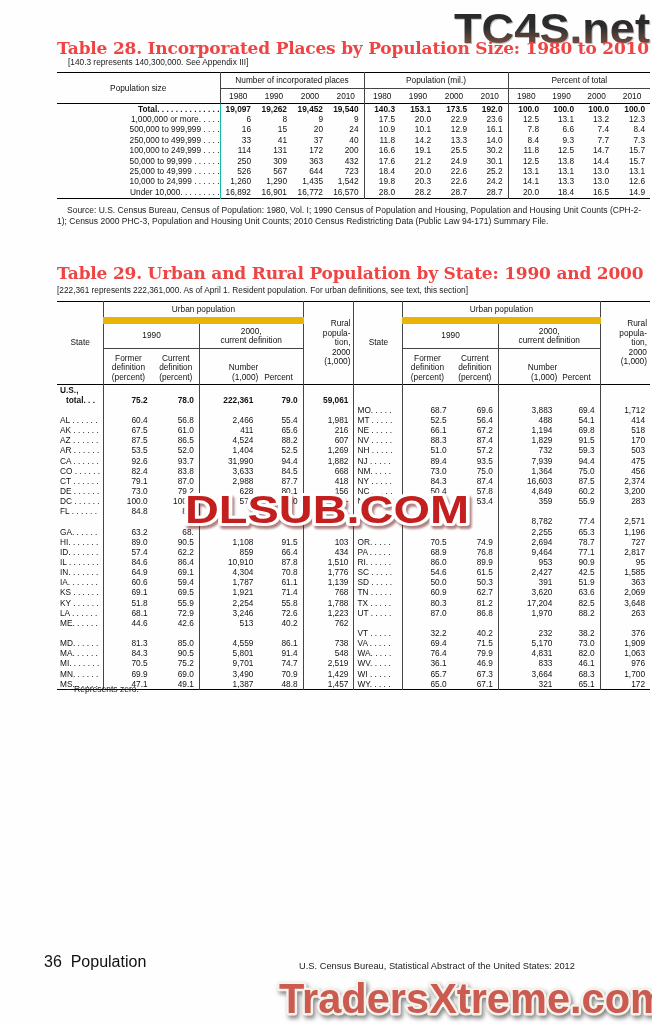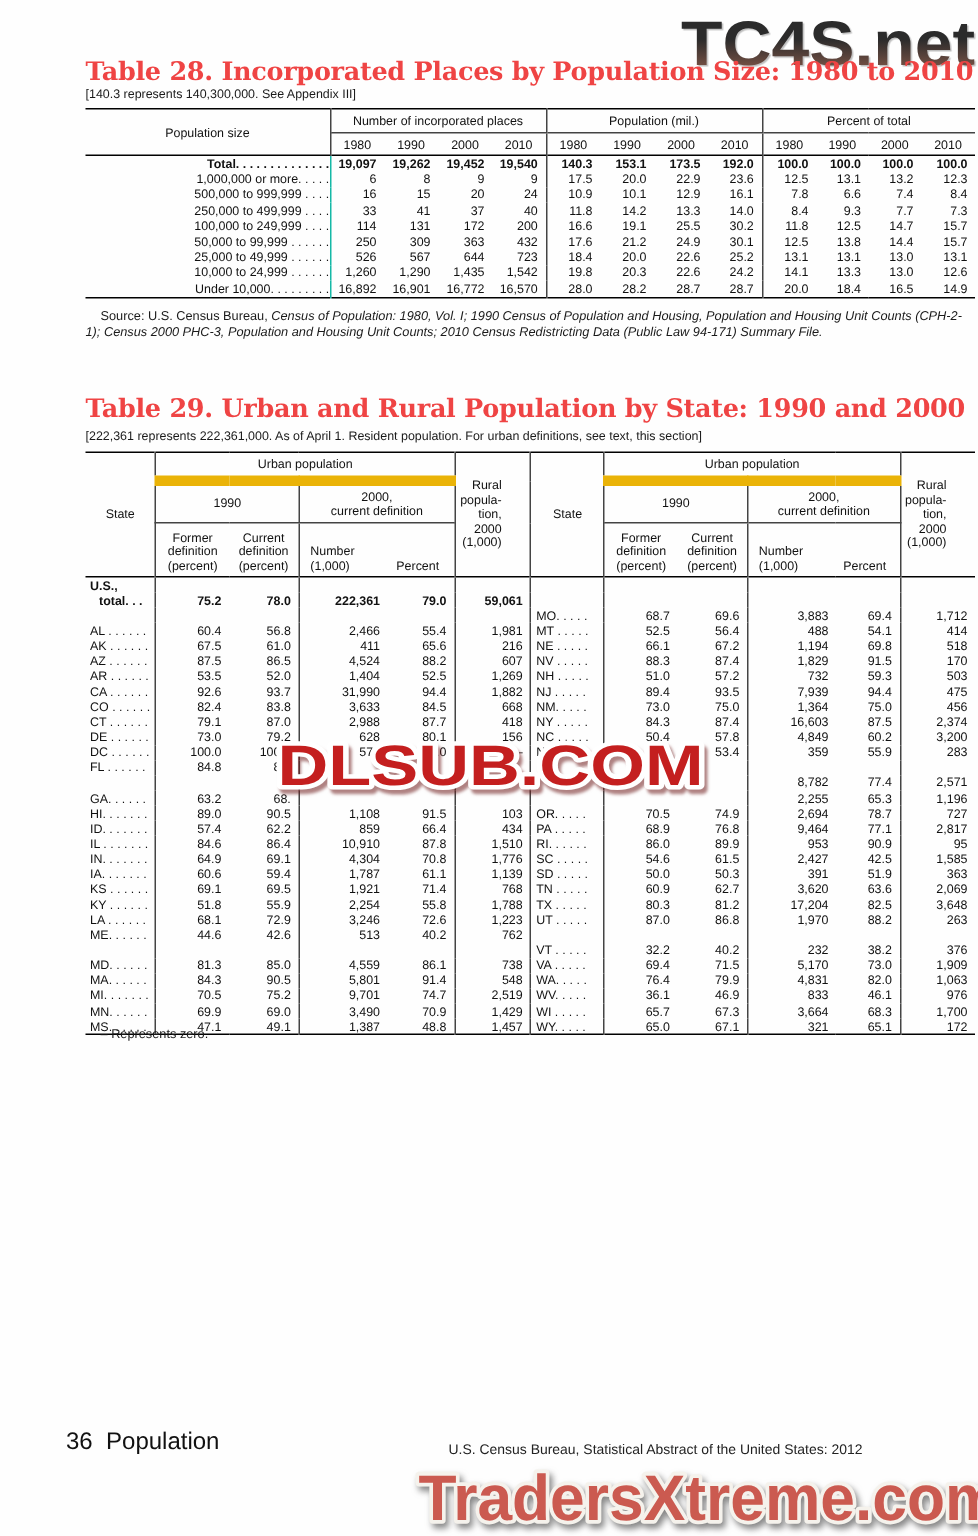--- a/index.html
+++ b/index.html
@@ -25,22 +25,22 @@
   #t28 .lbl{text-align:right;padding-left:4px;border-right:1px solid #14b8a6}
   .num{text-align:right;padding-right:5px}
   
   #t29{width:593px;border-top:1.3px solid #000;border-bottom:1.6px solid #000}
   #t29 thead{border-bottom:1.4px solid #000}
   #t29 th{font-size:8.3px;line-height:9.5px;text-align:center;vertical-align:middle}
   #t29 .grp{border-bottom:7px solid #eab308;height:15px}
   #t29 .sub{border-bottom:1px solid #444;height:24px}
   #t29 .h3{height:33px;vertical-align:bottom;padding-bottom:2px}
   #t29 .pre{white-space:pre-line}
-  #t29 .rural{text-align:right;padding-right:19px}
-  #t29 .numh{text-align:left;padding-left:7px}
+  #t29 .rural{text-align:right;padding-right:3px}
+  #t29 .numh{text-align:right;padding-left:7px}
   #t29 .pcth{text-align:center;padding-right:4px}
   #t29 td{font-size:8.3px;line-height:9px;height:10.15px}
   #t29 .st{text-align:left;padding-left:3px}
   #t29 .ind{padding-left:9px}
   .src{font-size:8.5px;line-height:10.6px;color:#1a1a1a;text-indent:10px;margin:0;width:593px}
   .dashnote{font-size:8.5px;line-height:10.6px;color:#1a1a1a;padding-left:10px}
   .pgfoot{font-size:16px;color:#111}
   .rfoot{font-size:9.3px;color:#222;white-space:nowrap}
   svg text{font-family:"Liberation Sans",sans-serif;font-weight:bold}
 </style>
@@ -51,21 +51,21 @@
   <defs>
     <linearGradient id="wm1" x1="0" y1="0" x2="0" y2="1">
       <stop offset="0.45" stop-color="#2b2b2b"></stop>
       <stop offset="1" stop-color="#92604f"></stop>
     </linearGradient>
   </defs>
   <text x="2" y="42" font-size="42" textLength="196" lengthAdjust="spacingAndGlyphs" fill="url(#wm1)">TC4S.net</text>
 </svg>
 
 <div class="abs title" style="left:57px;top:38px">Table 28. Incorporated Places by Population Size: 1980 to 2010</div>
-<div class="abs note" style="left:57px;top:57px">[140.3 represents 140,300,000. See Appendix III]</div>
+<div class="abs note" style="left:68px;top:57px">[140.3 represents 140,300,000. See Appendix III]</div>
 
 <table id="t28" class="abs" style="left:57px;top:72px">
   <colgroup>
     <col style="width:163px">
     <col style="width:36px">
       <col style="width:36px">
       <col style="width:36px">
       <col style="width:36px">
     <col style="width:36px">
       <col style="width:36px">
@@ -230,21 +230,21 @@
         <td class="num">28.7</td>
         <td class="num">28.7</td>
         <td class="num bl">20.0</td>
         <td class="num">18.4</td>
         <td class="num">16.5</td>
         <td class="num">14.9</td>
       </tr>
     </tbody>
 </table>
 
-<p id="t28-src" class="abs src" style="left:57px;top:205px"><span>Source: U.S. Census Bureau, </span><span style="font-style: italic;">Census of Population: 1980, Vol. I; 1990 Census of Population and Housing, Population and Housing Unit Counts (CPH-2-1); Census 2000 PHC-3, Population and Housing Unit Counts; 2010 Census Redistricting Data (Public Law 94-171) Summary File.</span></p>
+<p id="t28-src" class="abs src" style="left:57px;top:205px"><span>Source: U.S. Census Bureau, </span><span style="">Census of Population: 1980, Vol. I; 1990 Census of Population and Housing, Population and Housing Unit Counts (CPH-2-1); Census 2000 PHC-3, Population and Housing Unit Counts; 2010 Census Redistricting Data (Public Law 94-171) Summary File.</span></p>
 
 <div class="abs title" style="left:57px;top:263px">Table 29. Urban and Rural Population by State: 1990 and 2000</div>
 <div class="abs note" style="left:57px;top:285px">[222,361 represents 222,361,000. As of April 1. Resident population. For urban definitions, see text, this section]</div>
 
 <table id="t29" class="abs" style="left:57px;top:301px">
   <colgroup>
     <col style="width:46px">
       <col style="width:48px">
       <col style="width:46px">
       <col style="width:58px">

